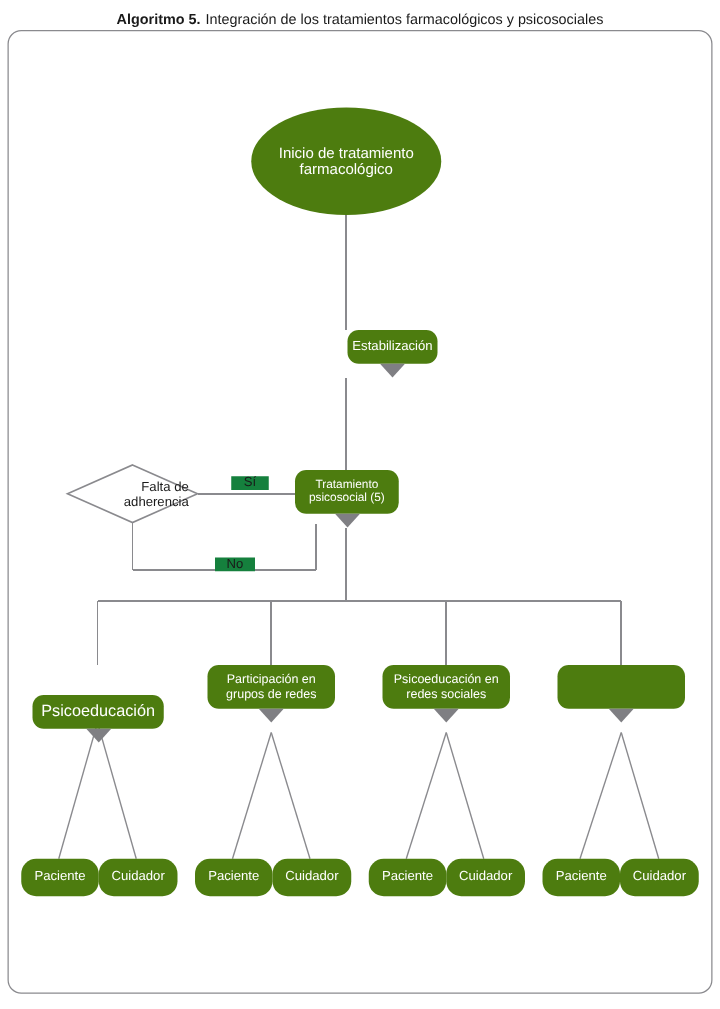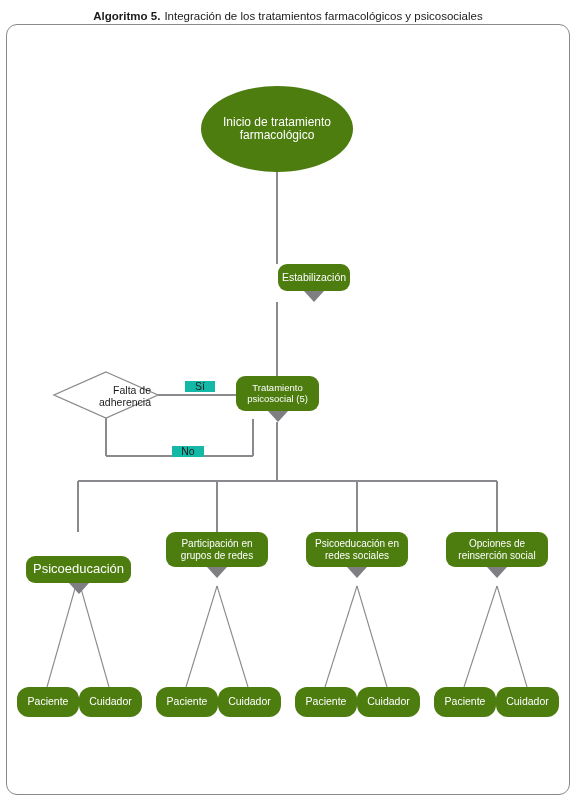--- a/index.html
+++ b/index.html
@@ -35,21 +35,21 @@
     position:absolute;left:50%;transform:translateX(-50%);
     width:0;height:0;border-left:10px solid transparent;
     border-right:10px solid transparent;border-top:11px solid #7f7f83;
   }
   .diamond-label{
     position:absolute;display:flex;align-items:center;justify-content:center;
     text-align:right;color:#1a1a1a;line-height:1.18;
   }
   .edge-label{
     position:absolute;color:#1a1a1a;text-align:center;
-    background:#14b8a6;padding:0 3px;line-height:1;
+    background:#15803d;padding:0 3px;line-height:1;
   }
 </style>
 </head>
 <body>
 
 <div id="caption">
   <span class="cap-bold">Algoritmo 5.</span>
   <span class="cap-rest">Integración de los tratamientos farmacológicos y psicosociales</span>
 </div>
 
@@ -125,21 +125,20 @@
   <span>Participación en grupos de redes</span>
   <span class="tab-notch" style="top:35px;"></span>
 </div>
 
 <div class="node tab" style="left:306px;top:532px;width:102px;height:35px;font-size:10px;">
   <span>Psicoeducación en redes sociales</span>
   <span class="tab-notch" style="top:35px;"></span>
 </div>
 
 <div class="node tab" style="left:446px;top:532px;width:102px;height:35px;font-size:10px;">
-  <span>Opciones de reinserción social</span>
   <span class="tab-notch" style="top:35px;"></span>
 </div>
 
 <div class="node pill" style="left:17px;top:687px;width:62px;height:30px;font-size:10.5px;">
   <span>Paciente</span>
 </div>
 <div class="node pill" style="left:79px;top:687px;width:63px;height:30px;font-size:10.5px;">
   <span>Cuidador</span>
 </div>
 

